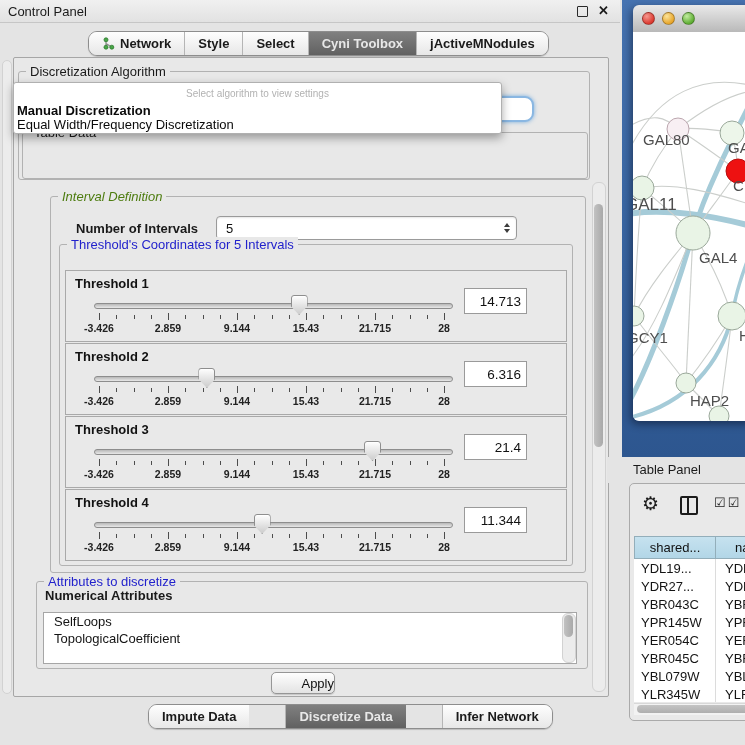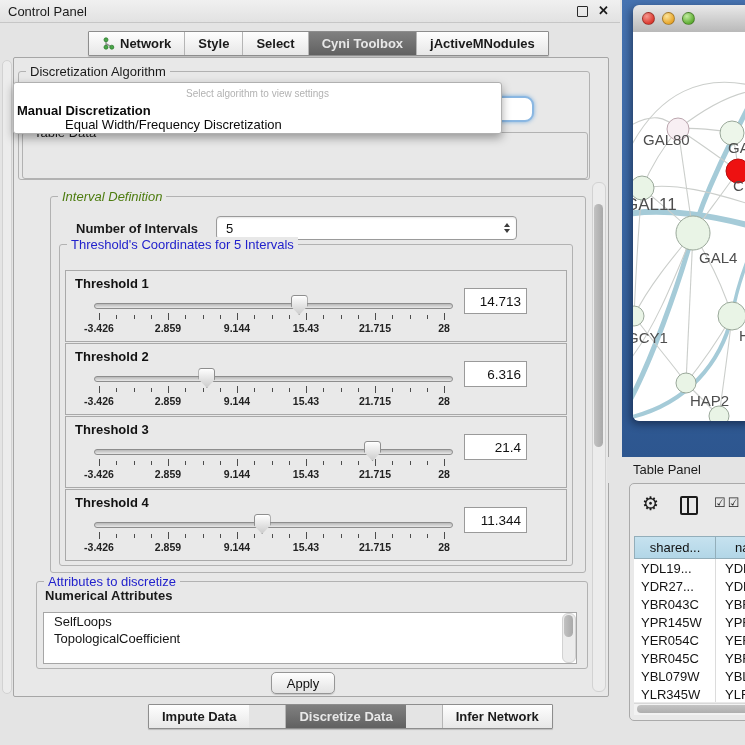--- a/index.html
+++ b/index.html
@@ -10,21 +10,21 @@
   #titlebar{left:0;top:0;width:620px;height:22px;background:linear-gradient(#f0f0f0,#e2e2e2);border-bottom:1px solid #c6c6c6;}
   #main-panel{left:13px;top:57px;width:594px;height:638px;background:#e8e8e8;border:1px solid #a6a6a6;border-radius:2px;}
   .group{position:absolute;border:1px solid #b2b2b2;border-radius:3px;}
   .gtitle{position:absolute;top:-8px;left:7px;background:#e8e8e8;padding:0 4px;font-size:13px;white-space:nowrap;}
   .combo{position:absolute;background:#fff;border:1px solid #9a9a9a;border-radius:4px;font-size:13px;color:#111;
          display:flex;align-items:center;padding-left:9px;box-shadow:inset 0 1px 2px rgba(0,0,0,.10);}
   .spinner{position:absolute;right:6px;top:50%;transform:translateY(-50%);display:flex;flex-direction:column;gap:2px;}
   .spinner i{display:block;width:0;height:0;border-left:3.5px solid transparent;border-right:3.5px solid transparent;}
   .spinner .up{border-bottom:4px solid #3c3c3c;}
   .spinner .dn{border-top:4px solid #3c3c3c;}
-  .tabgroup{position:absolute;display:flex;border:1px solid #8d8d8d;border-radius:1px;overflow:hidden;box-shadow:0 1px 1px rgba(0,0,0,.18);}
+  .tabgroup{position:absolute;display:flex;border:1px solid #8d8d8d;border-radius:9px;overflow:hidden;box-shadow:0 1px 1px rgba(0,0,0,.18);}
   .tab{font-weight:700;font-size:13px;line-height:23px;padding:0 13px;background:linear-gradient(#fefefe,#e7e7e7);
        color:#1a1a1a;border-left:1px solid #b5b5b5;display:flex;align-items:center;gap:5px;white-space:nowrap;}
   .tab:first-child{border-left:none;}
   .tab.sel{background:linear-gradient(#808080,#616161);color:#e8e8e8;}
   #popup{left:13px;top:82px;width:487px;height:50px;background:#fff;border:1px solid #b0b0b0;border-radius:3px;
          box-shadow:0 4px 10px rgba(0,0,0,.35);z-index:30;}
   .popup-ph{position:absolute;left:0;top:5px;width:100%;text-align:center;color:#b2b2b2;font-size:10px;}
   .popup-opt{position:absolute;left:3px;font-size:13px;color:#0a0a0a;white-space:nowrap;}
   .tpanel{position:absolute;left:5px;width:500px;height:70px;background:#e9e9e9;border:1px solid #a9a9a9;}
   .tlabel{position:absolute;left:9px;top:5px;font-weight:700;font-size:13px;color:#111;}
@@ -105,21 +105,21 @@
   <div class="abs" style="left:24px;top:96px;width:506px;height:22px;background:#fff;border:2px solid #8ab7e2;border-radius:9px;box-shadow:0 0 4px #79aede;"></div>
 
   <div class="group" style="left:22px;top:132px;width:564px;height:45px;">
     <span class="gtitle" style="color:#1a1a1a;">Table Data</span>
   </div>
 
   <div class="abs" id="popup">
     <div class="popup-ph">Select algorithm to view settings</div>
     <div id="popup-options">
         <div class="popup-opt" style="top: 20px; font-weight: 700;">Manual Discretization</div>
-        <div class="popup-opt" style="top: 34px; font-weight: 400; margin-left: 48px;">Equal Width/Frequency Discretization</div>
+        <div class="popup-opt" style="top: 34px; font-weight: 400;">Equal Width/Frequency Discretization</div>
       </div>
   </div>
 
   <div class="vtrack" style="left:592px;top:182px;width:12px;height:508px;">
     <div class="vthumb" style="left:1px;top:21px;width:9px;height:243px;"></div>
   </div>
 
   <div class="group" style="left:50px;top:196px;width:534px;height:375px;">
     <span class="gtitle" style="color:#4d7c0f;font-style:italic;">Interval Definition</span>
     <div class="abs txt" style="left:25px;top:24px;font-weight:700;">Number of Intervals</div>
@@ -275,21 +275,21 @@
     <div class="abs txt" style="left:8px;top:6px;font-weight:700;">Numerical Attributes</div>
     <div id="attr-list">
         <div class="attr-item">SelfLoops</div>
         <div class="attr-item">TopologicalCoefficient</div>
       </div>
     <div class="vtrack" style="left:525px;top:31px;width:12px;height:48px;">
       <div class="vthumb" style="left:1px;top:1px;width:9px;height:22px;"></div>
     </div>
   </div>
 
-  <div class="aquabtn" style="left:271px;top:672px;width:62px;height:20px;">
+  <div class="aquabtn" style="left:271px;top:672px;width:62px;height:20px;justify-content:flex-end;">
     <span>Apply</span>
   </div>
 
   <div class="tabgroup" id="bottom-tabs" style="left:148px;top:704px;gap:36px;">
       <div class="tab">
         <span>Impute Data</span>
       </div>
       <div class="tab sel">
         <span>Discretize Data</span>
       </div>

